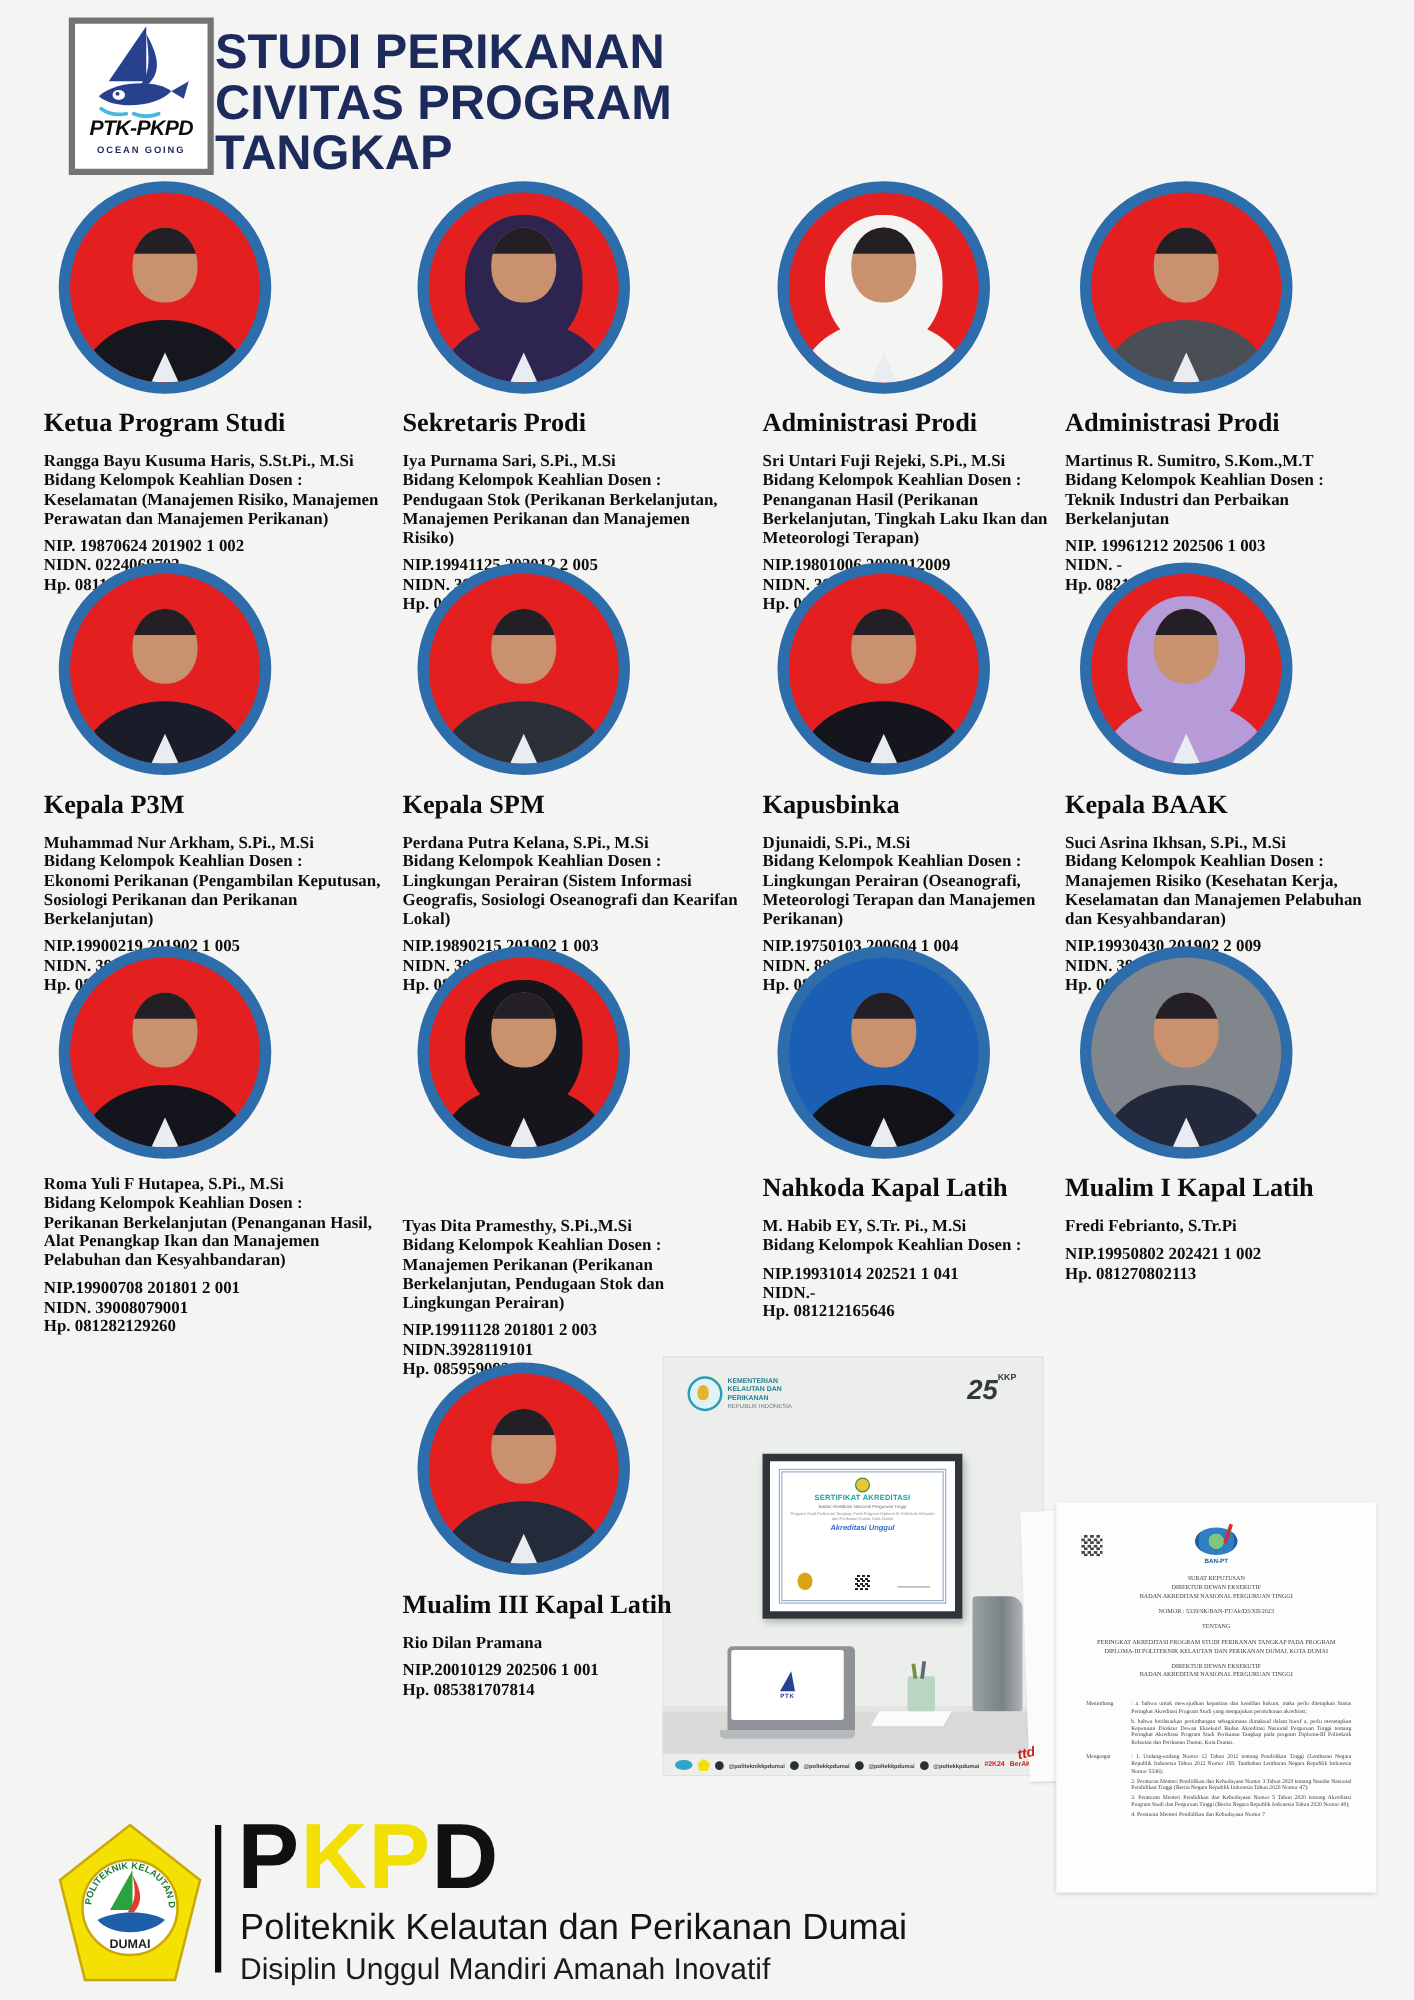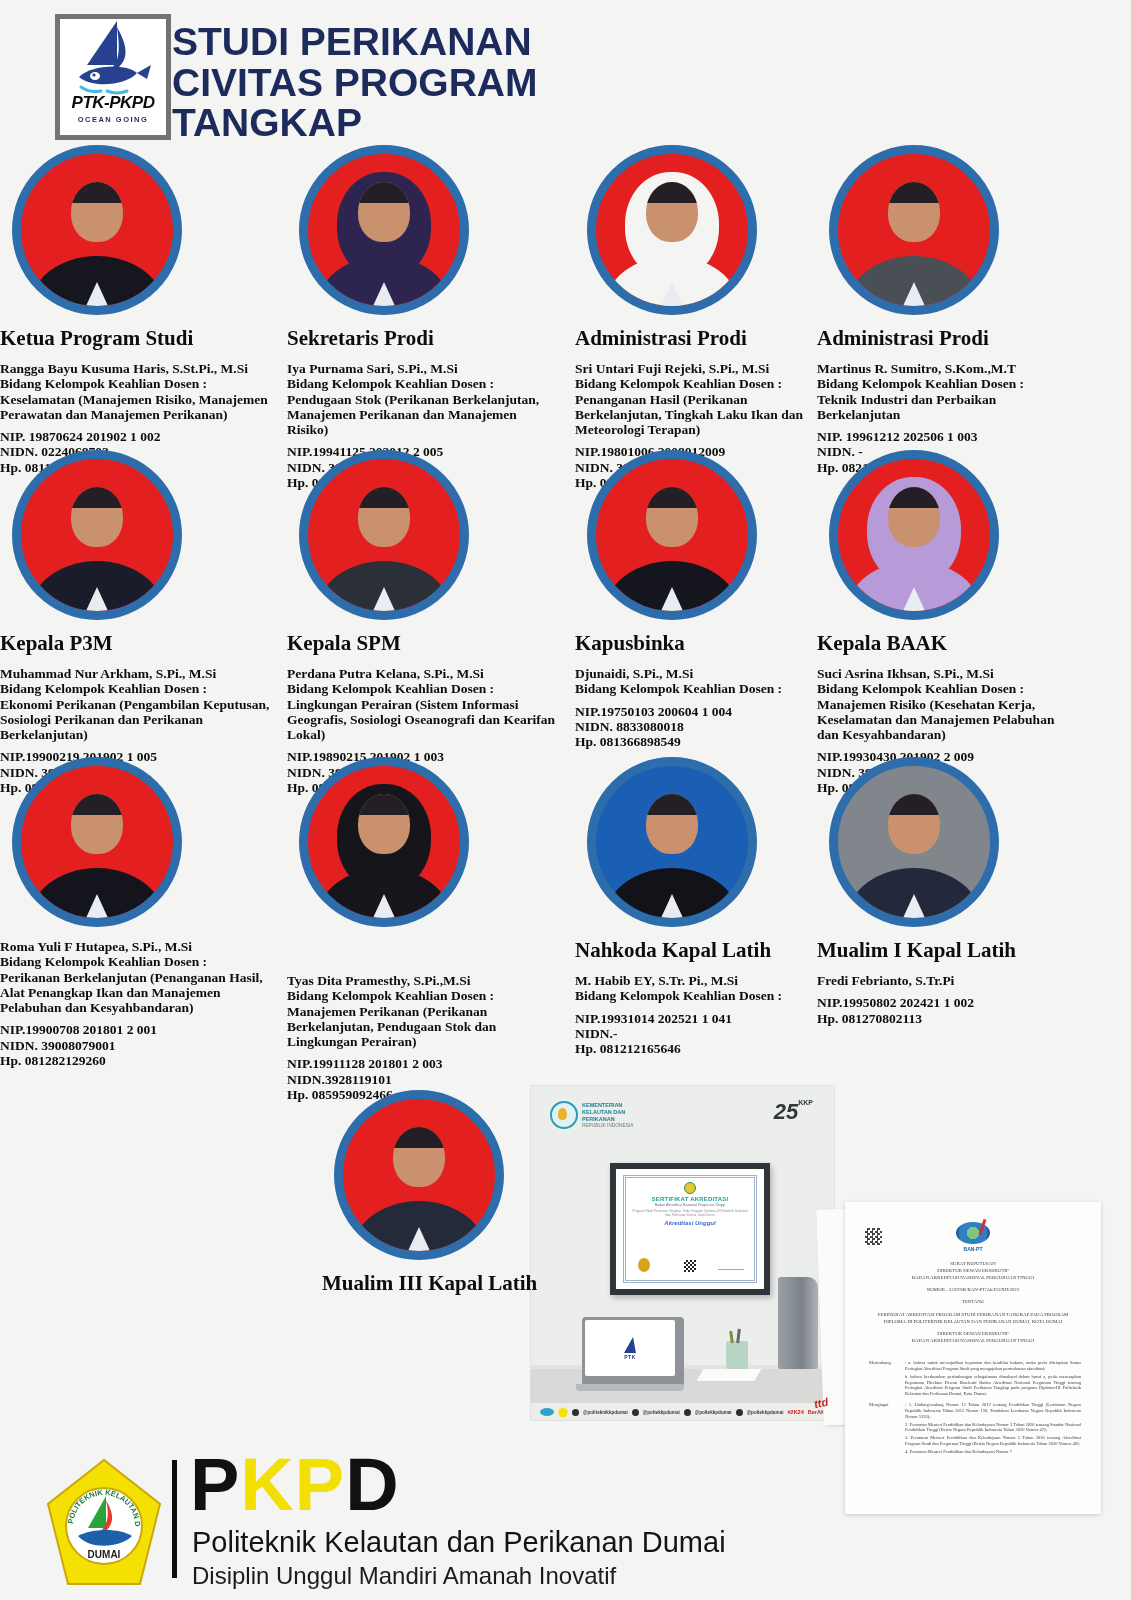--- a/index.html
+++ b/index.html
@@ -9,21 +9,21 @@
   .header{position:absolute;left:0;top:0;width:1131px;height:145px;}
   .logo-box{position:absolute;left:55px;top:14px;width:106px;height:116px;background:#fff;
             border:5px solid #737373;display:flex;flex-direction:column;align-items:center;}
   .logo-art{width:92px;height:78px;}
   .logo-acronym{font-weight:800;font-style:italic;font-size:17px;letter-spacing:-0.5px;color:#0c0c0c;margin-top:-4px;}
   .logo-tagline{font-size:7.5px;font-weight:700;letter-spacing:1.5px;color:#1d2a5c;margin-top:2px;}
   .main-title{position:absolute;left:172px;top:22px;font-size:39px;font-weight:800;
               color:#1d2a5c;line-height:1.04;letter-spacing:0px;}
   
   .rows{position:absolute;left:0;top:145px;width:1131px;}
-  .row{display:flex;align-items:flex-start;}
+  .row{display:flex;align-items:flex-start;padding-left:35px;}
   .row-1{height:305px;}
   .row-2{height:307px;}
   .row-3{height:333px;}
   .row-4{position:relative;height:365px;padding-left:0;}
   .row .card:nth-child(1){width:287px;}
   .row .card:nth-child(2){width:288px;}
   .row .card:nth-child(3){width:242px;}
   .row .card:nth-child(4){width:274px;}
   .card{box-sizing:border-box;padding-right:14px;font-family:"Liberation Serif",serif;}
   .photo{position:relative;width:152px;height:152px;border-radius:50%;background:var(--bg,#e3201f);
@@ -255,20 +255,21 @@
     <div class="photo" style="--bg: #e3201f; --suit: #15151d; --head: #c9916d; --hood: transparent;">
       <div class="hood"></div>
       <div class="head"></div>
       <div class="torso"></div>
       <div class="collar"></div>
     </div>
     <h3 class="role">Kapusbinka</h3>
     <div class="details">
       <div class="name">Djunaidi, S.Pi., M.Si</div>
       <div class="bidang-label">Bidang Kelompok Keahlian Dosen :</div>
+      <div class="bidang">Lingkungan Perairan (Oseanografi, Meteorologi Terapan dan Manajemen Perikanan)</div>
       <div class="nip">NIP.19750103 200604 1 004</div>
       <div class="nidn">NIDN. 8833080018</div>
       <div class="hp">Hp. 081366898549</div>
     </div>
   </div>
 
   <div class="card">
     <div class="photo" style="--bg: #e3201f; --suit: #b79bd8; --head: #c9916d; --hood: #b79bd8;">
       <div class="hood"></div>
       <div class="head"></div>
@@ -451,20 +452,27 @@
 
 
   <div class="card c14">
     <div class="photo" style="--bg: #e3201f; --suit: #232a3a; --head: #c9916d; --hood: transparent;">
       <div class="hood"></div>
       <div class="head"></div>
       <div class="torso"></div>
       <div class="collar"></div>
     </div>
     <h3 class="role">Mualim III Kapal Latih</h3>
+    <div class="details">
+      <div class="name">Rio Dilan Pramana</div>
+
+      <div class="nip">NIP.20010129 202506 1 001</div>
+
+      <div class="hp">Hp. 085381707814</div>
+    </div>
   </div>
 </div>
 </div>
 
 <div class="footer">
   <div class="badge">
     <svg width="120" height="130" viewBox="0 0 120 130">
       <polygon points="60,2 116,46 96,126 24,126 4,46" fill="#f5e003" stroke="#caa80a" stroke-width="2"></polygon>
       <circle cx="60" cy="68" r="38" fill="#fff" stroke="#caa80a" stroke-width="2"></circle>
       <defs>

